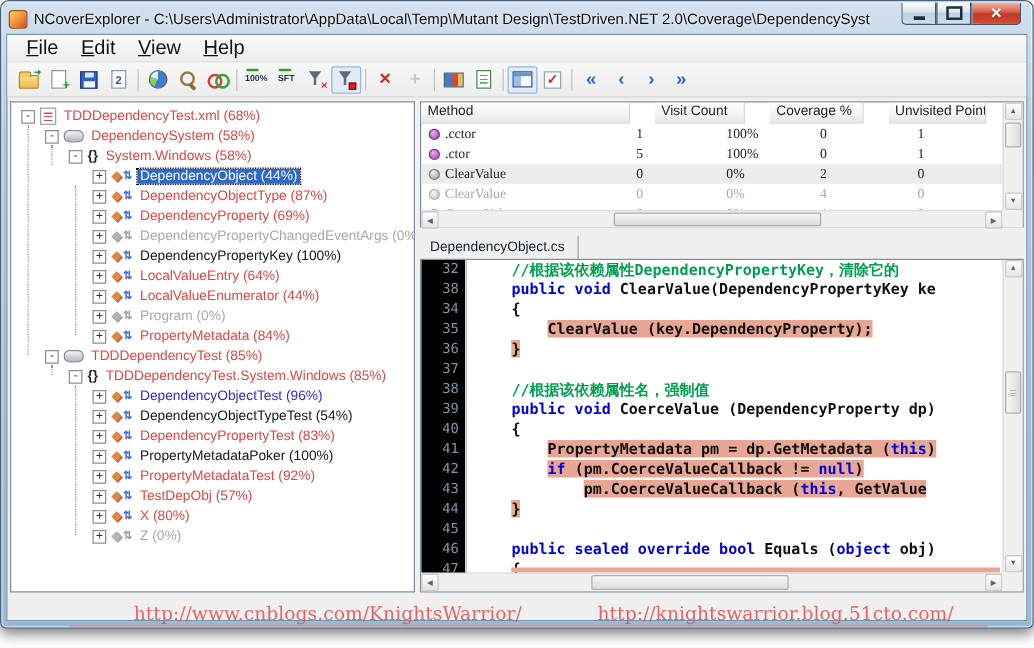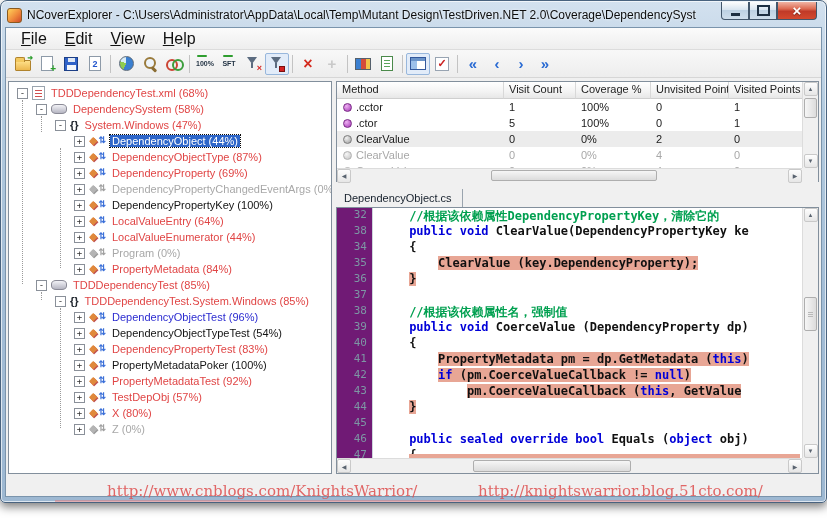--- a/index.html
+++ b/index.html
@@ -105,25 +105,25 @@
   .st-red{color:#e04545;}
   .st-gray{color:#a8a8a8;}
   .st-black{color:#141414;}
   .st-blue{color:#2b2bd0;}
   .tree-row.sel .tlabel{background:#2e66c9;color:#fff;outline:1px dotted #0a0a0a;}
   .conn{position:absolute;width:0;border-left:1px dotted #9a9a9a;}
 
   
   .table-panel{position:absolute;left:330px;right:2px;top:53px;height:101px;background:#fff;border:1px solid #828f9c;
     display:grid;grid-template-columns:1fr 16px;grid-template-rows:17px 69px 14px;}
-  .grid-header{grid-column:1;grid-row:1;display:flex;overflow:hidden;}
+  .grid-header{grid-column:1;grid-row:1;display:flex;overflow:hidden;gap:20px;}
   .gh-cell{flex:0 0 auto;height:17px;font-size:11px;color:#222;padding:1px 5px;
     background:linear-gradient(180deg,#ffffff,#f3f3f3 60%,#e7e7e7);border-right:1px solid #d8d8d8;border-bottom:1px solid #cfcfcf;white-space:nowrap;overflow:hidden;}
   .grid-body{grid-column:1;grid-row:2;overflow:hidden;position:relative;}
-  .gr{display:flex;height:16px;font-size:11px;color:#1a1a1a;}
+  .gr{display:flex;height:16px;font-size:11px;color:#1a1a1a;font-family:Liberation Serif, serif;}
   .gr.selrow{background:#ececec;}
   .gr.dim{color:#a8a8a8;}
   .gc{flex:0 0 auto;padding:0 5px;white-space:nowrap;overflow:hidden;display:flex;align-items:center;}
   .micon{width:9px;height:9px;border-radius:50%;margin:0 4px 0 1px;flex:0 0 auto;}
   .micon.purple{background:radial-gradient(circle at 35% 30%,#eeb2f2,#a435b5);border:1px solid #7a2a86;}
   .micon.gray{background:radial-gradient(circle at 35% 30%,#f2f2f2,#9a9a9a);border:1px solid #7c7c7c;}
   .gr.dim .micon.gray{opacity:.6;}
 
   
   .sb-v{background:#f0f0f0;border-left:1px solid #dcdcdc;display:flex;flex-direction:column;align-items:center;}
@@ -137,21 +137,21 @@
   .tbl-vscroll{grid-column:2;grid-row:1 / span 2;}
   .tbl-hscroll{grid-column:1;grid-row:3;}
 
   
   .tab-row{position:absolute;left:330px;right:2px;top:158px;height:21px;display:flex;align-items:flex-end;}
   .tab{font-size:11px;color:#16202c;padding:3px 10px 3px 8px;border-right:1px solid #9aa4ae;white-space:nowrap;}
   .code-panel{position:absolute;left:330px;right:2px;top:179px;height:267px;background:#fff;border:1px solid #828f9c;
     display:grid;grid-template-columns:1fr 16px;grid-template-rows:1fr 15px;}
   .code-scroll{grid-column:1;grid-row:1;overflow:hidden;position:relative;}
   .code-line{display:flex;height:16px;line-height:16px;}
-  .gut{flex:0 0 36px;background:#701a75;border-right:1px solid #cdd6dc;color:#7d96a4;text-align:right;
+  .gut{flex:0 0 36px;background:#000000;border-right:1px solid #cdd6dc;color:#7d96a4;text-align:right;
     padding-right:5px;font:11px "DejaVu Sans Mono",monospace;}
   .ctext{flex:1;white-space:pre;font:bold 12px "DejaVu Sans Mono",monospace;color:#101010;overflow:hidden;}
   .seg.com{color:#00a050;}
   .seg.kw{color:#0000d8;}
   .seg.hl{background:#e8a695;}
   .bottom-hl{position:absolute;left:72px;right:2px;bottom:0;height:4px;background:#e8a695;}
   .code-vscroll{grid-column:2;grid-row:1;}
   .code-hscroll{grid-column:1;grid-row:2;}
   .code-corner{grid-column:2;grid-row:2;background:#f0f0f0;}
   .grip{position:absolute;left:3px;right:3px;height:5px;top:50%;margin-top:-2px;
@@ -280,21 +280,21 @@
             <span class="tlabel st-red">TDDDependencyTest.xml (68%)</span>
           </div>
           <div class="tree-row" style="padding-left: 27px;">
             <span class="exp">-</span>
             <span class="ticon icon-module"></span>
             <span class="tlabel st-red">DependencySystem (58%)</span>
           </div>
           <div class="tree-row" style="padding-left: 46px;">
             <span class="exp">-</span>
             <span class="ticon icon-ns">{}</span>
-            <span class="tlabel st-red">System.Windows (47%)</span>
+            <span class="tlabel st-red">System.Windows (58%)</span>
           </div>
           <div class="tree-row sel" style="padding-left: 65px;">
             <span class="exp">+</span>
             <span class="ticon icon-cls"></span>
             <span class="tlabel st-black">DependencyObject (44%)</span>
           </div>
           <div class="tree-row" style="padding-left: 65px;">
             <span class="exp">+</span>
             <span class="ticon icon-cls"></span>
             <span class="tlabel st-red">DependencyObjectType (87%)</span>

